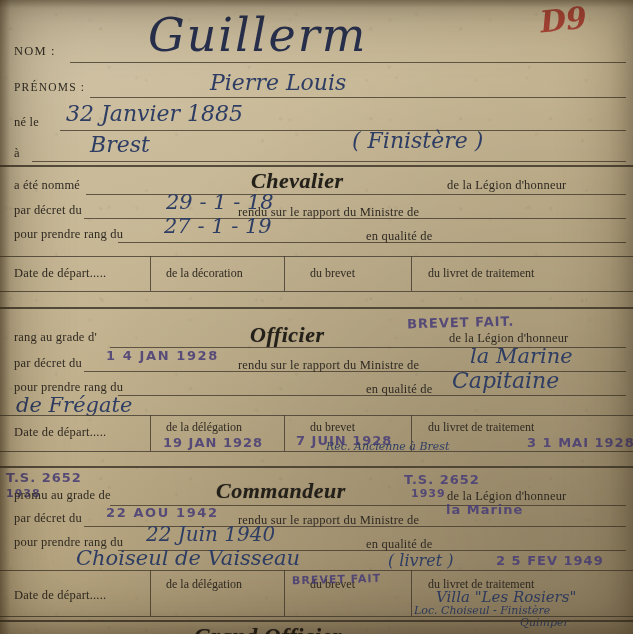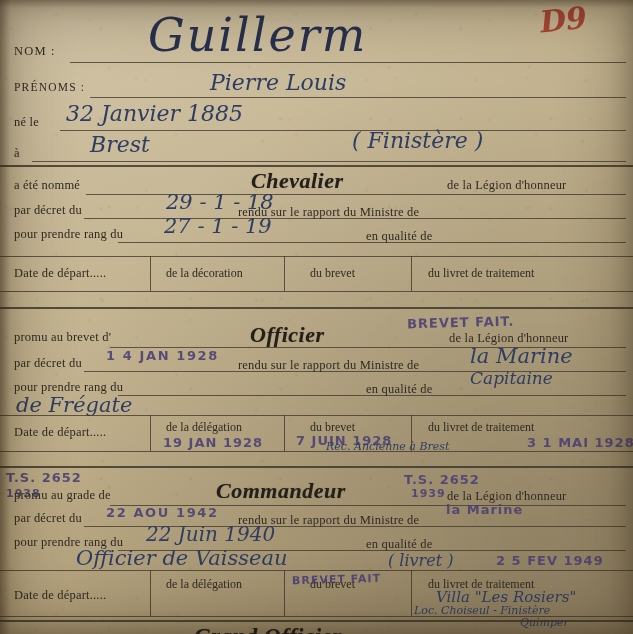--- a/index.html
+++ b/index.html
@@ -190,35 +190,35 @@
   <div class="vrule" style="left:150px; top:256px; height:35px;"></div>
   <div class="vrule" style="left:284px; top:256px; height:35px;"></div>
   <div class="vrule" style="left:411px; top:256px; height:35px;"></div>
   <div class="printed" style="left:14px; top:266px;">Date de départ.....</div>
   <div class="colhead" style="left:166px; top:266px;">de la décoration</div>
   <div class="colhead" style="left:310px; top:266px;">du brevet</div>
   <div class="colhead" style="left:428px; top:266px;">du livret de traitement</div>
 
   <div class="rule thick" style="left:0px; top:307px; width:633px;"></div>
 
-  <div class="printed" style="left:14px; top:330px;">promu au brevet d'</div>
+  <div class="printed" style="left:14px; top:330px;">rang au grade d'</div>
   <div class="grade" style="left:250px; top:322px;">Officier</div>
   <div class="stamp md violet rot" style="left:407px; top:315px;">BREVET FAIT.</div>
   <div class="printed" style="left:449px; top:331px;">de la Légion d'honneur</div>
   <div class="rule" style="left:110px; top:347px; width:516px;"></div>
 
   <div class="printed" style="left:14px; top:356px;">par décret du</div>
   <div class="stamp md violet" style="left:106px; top:348px; letter-spacing:1.6px;">1 4 JAN 1928</div>
   <div class="printed" style="left:238px; top:358px;">rendu sur le rapport du Ministre de</div>
   <div class="hand med" style="left:470px; top:344px; font-size:21px;">la Marine</div>
   <div class="rule" style="left:84px; top:371px; width:542px;"></div>
 
   <div class="printed" style="left:14px; top:380px;">pour prendre rang du</div>
   <div class="printed" style="left:366px; top:382px;">en qualité de</div>
-  <div class="hand med" style="left:470px; top:368px; font-size:17px;">Capitaine</div>
+  <div class="hand med" style="left:452px; top:368px; font-size:22px;">Capitaine</div>
   <div class="rule" style="left:118px; top:395px; width:508px;"></div>
   <div class="hand med" style="left:16px; top:393px; font-size:21px;">de Frégate</div>
 
   <div class="rule" style="left:0px; top:415px; width:633px;"></div>
   <div class="rule" style="left:0px; top:451px; width:633px;"></div>
   <div class="vrule" style="left:150px; top:415px; height:36px;"></div>
   <div class="vrule" style="left:284px; top:415px; height:36px;"></div>
   <div class="vrule" style="left:411px; top:415px; height:36px;"></div>
   <div class="printed" style="left:14px; top:425px;">Date de départ.....</div>
   <div class="colhead" style="left:166px; top:420px;">de la délégation</div>
@@ -244,21 +244,21 @@
   <div class="stamp md violet" style="left:106px; top:505px; letter-spacing:1.6px;">22 AOU 1942</div>
   <div class="printed" style="left:238px; top:513px;">rendu sur le rapport du Ministre de</div>
   <div class="stamp md violet" style="left:446px; top:502px;">la Marine</div>
   <div class="rule" style="left:84px; top:526px; width:542px;"></div>
 
   <div class="printed" style="left:14px; top:535px;">pour prendre rang du</div>
   <div class="hand med" style="left:146px; top:522px; font-size:20px;">22 Juin 1940</div>
   <div class="printed" style="left:366px; top:537px;">en qualité de</div>
   <div class="rule" style="left:118px; top:550px; width:508px;"></div>
 
-  <div class="hand med" style="left:76px; top:546px; font-size:21px;">Officier de Vaisseau</div>
+  <div class="hand med" style="left:76px; top:546px; font-size:21px;">Choiseul de Vaisseau</div>
   <div class="hand sm" style="left:388px; top:551px; font-size:16px;">( livret )</div>
   <div class="stamp md violet" style="left:496px; top:553px;">2 5 FEV 1949</div>
 
   <div class="rule" style="left:0px; top:570px; width:633px;"></div>
   <div class="rule" style="left:0px; top:616px; width:633px;"></div>
   <div class="vrule" style="left:150px; top:570px; height:46px;"></div>
   <div class="vrule" style="left:284px; top:570px; height:46px;"></div>
   <div class="vrule" style="left:411px; top:570px; height:46px;"></div>
   <div class="printed" style="left:14px; top:588px;">Date de départ.....</div>
   <div class="colhead" style="left:166px; top:577px;">de la délégation</div>

